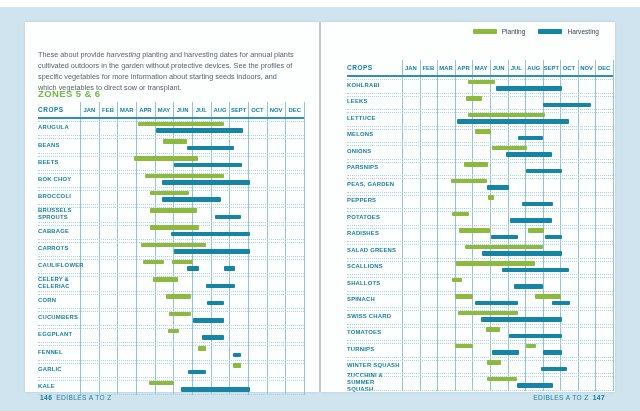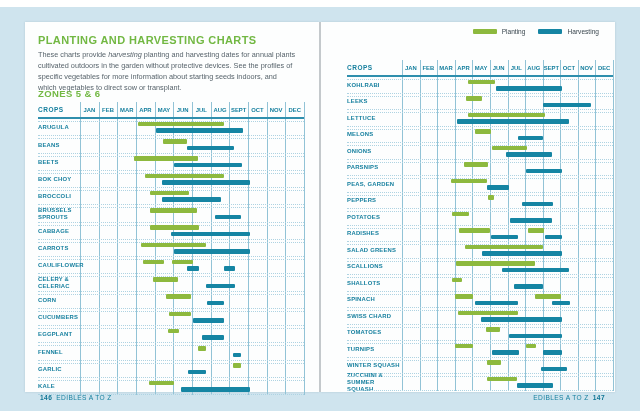--- a/index.html
+++ b/index.html
@@ -56,22 +56,21 @@
   #footer-right{right:33px;}
   .page-num{font-weight:bold;color:#0f7594;}
   .footer span{margin:0 2px;}
 </style>
 </head>
 <body style="--green: #8db93e; --teal: #1585a3; --heading-green: #72b843; --label-teal: #157f9e; background: rgb(207, 228, 238);">
 
 <div class="top-strip"></div>
 
 <div class="page" id="left-page">
-  <div class="page-title">PLANTING AND HARVESTING CHARTS</div>
-  <div class="intro"><span>These charts provide </span><i>harvesting</i><span> planting and harvesting dates for annual plants cultivated outdoors in the garden without protective devices. See the profiles of specific vegetables for more information about starting seeds indoors, and which vegetables to direct sow or transplant.</span></div>
+  <div class="intro"><span>These about provide </span><i>harvesting</i><span> planting and harvesting dates for annual plants cultivated outdoors in the garden without protective devices. See the profiles of specific vegetables for more information about starting seeds indoors, and which vegetables to direct sow or transplant.</span></div>
   <div class="zone-heading">ZONES 5 &amp; 6</div>
   <div class="gantt" id="gantt-left">
       <div class="g-vlines">
         <div class="g-vline" style="left: 0%;"></div>
         <div class="g-vline" style="left: 8.33333%;"></div>
         <div class="g-vline" style="left: 16.6667%;"></div>
         <div class="g-vline" style="left: 25%;"></div>
         <div class="g-vline" style="left: 33.3333%;"></div>
         <div class="g-vline" style="left: 41.6667%;"></div>
         <div class="g-vline" style="left: 50%;"></div>

